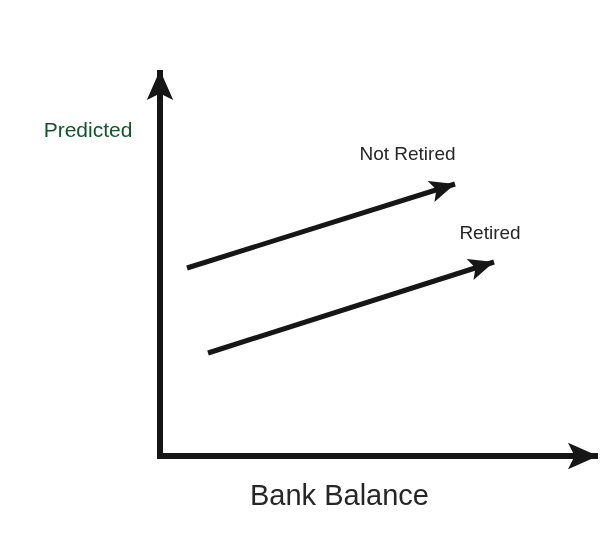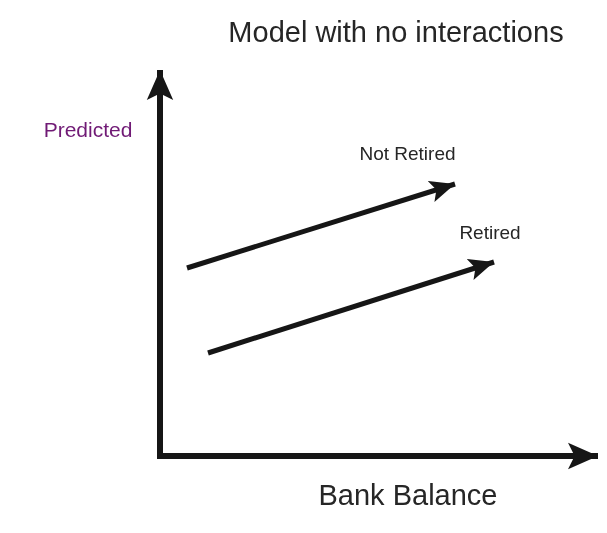--- a/index.html
+++ b/index.html
@@ -36,21 +36,21 @@
     white-space: nowrap;
   }
   .y-axis-label {
     position: absolute;
     top: 116px;
     left: 8px;
     width: 160px;
     text-align: center;
     font-size: 21px;
     line-height: 27px;
-    color: #701a75;
+    color: #14532d;
   }
   .series-label {
     position: absolute;
     font-size: 19px;
     line-height: 24px;
     color: #262626;
     text-align: center;
     white-space: nowrap;
   }
   .series-label.not-retired {
@@ -61,33 +61,31 @@
   .series-label.retired {
     top: 221px;
     left: 430px;
     width: 120px;
   }
   .x-axis-label {
     position: absolute;
     top: 479px;
     left: 250px;
     width: 316px;
-    text-align: center;
     font-size: 29px;
     line-height: 33px;
     color: #262626;
     white-space: nowrap;
   }
 </style>
 </head>
 <body>
 
 <div class="canvas">
 
-  <div class="chart-title">Model with no interactions</div>
 
   <svg class="layer" viewBox="0 0 607 533" xmlns="http://www.w3.org/2000/svg">
     <defs>
       <marker id="arrowhead" viewBox="0 0 10 10" refX="10" refY="5" markerWidth="5" markerHeight="5" orient="auto">
         <path d="M0,0.6 L10,5 L0,9.4 L2.2,5 Z" fill="#161616"></path>
       </marker>
     </defs>
 
     <line x1="160" y1="459" x2="160" y2="70" stroke="#161616" stroke-width="6" marker-end="url(#arrowhead)"></line>
 

